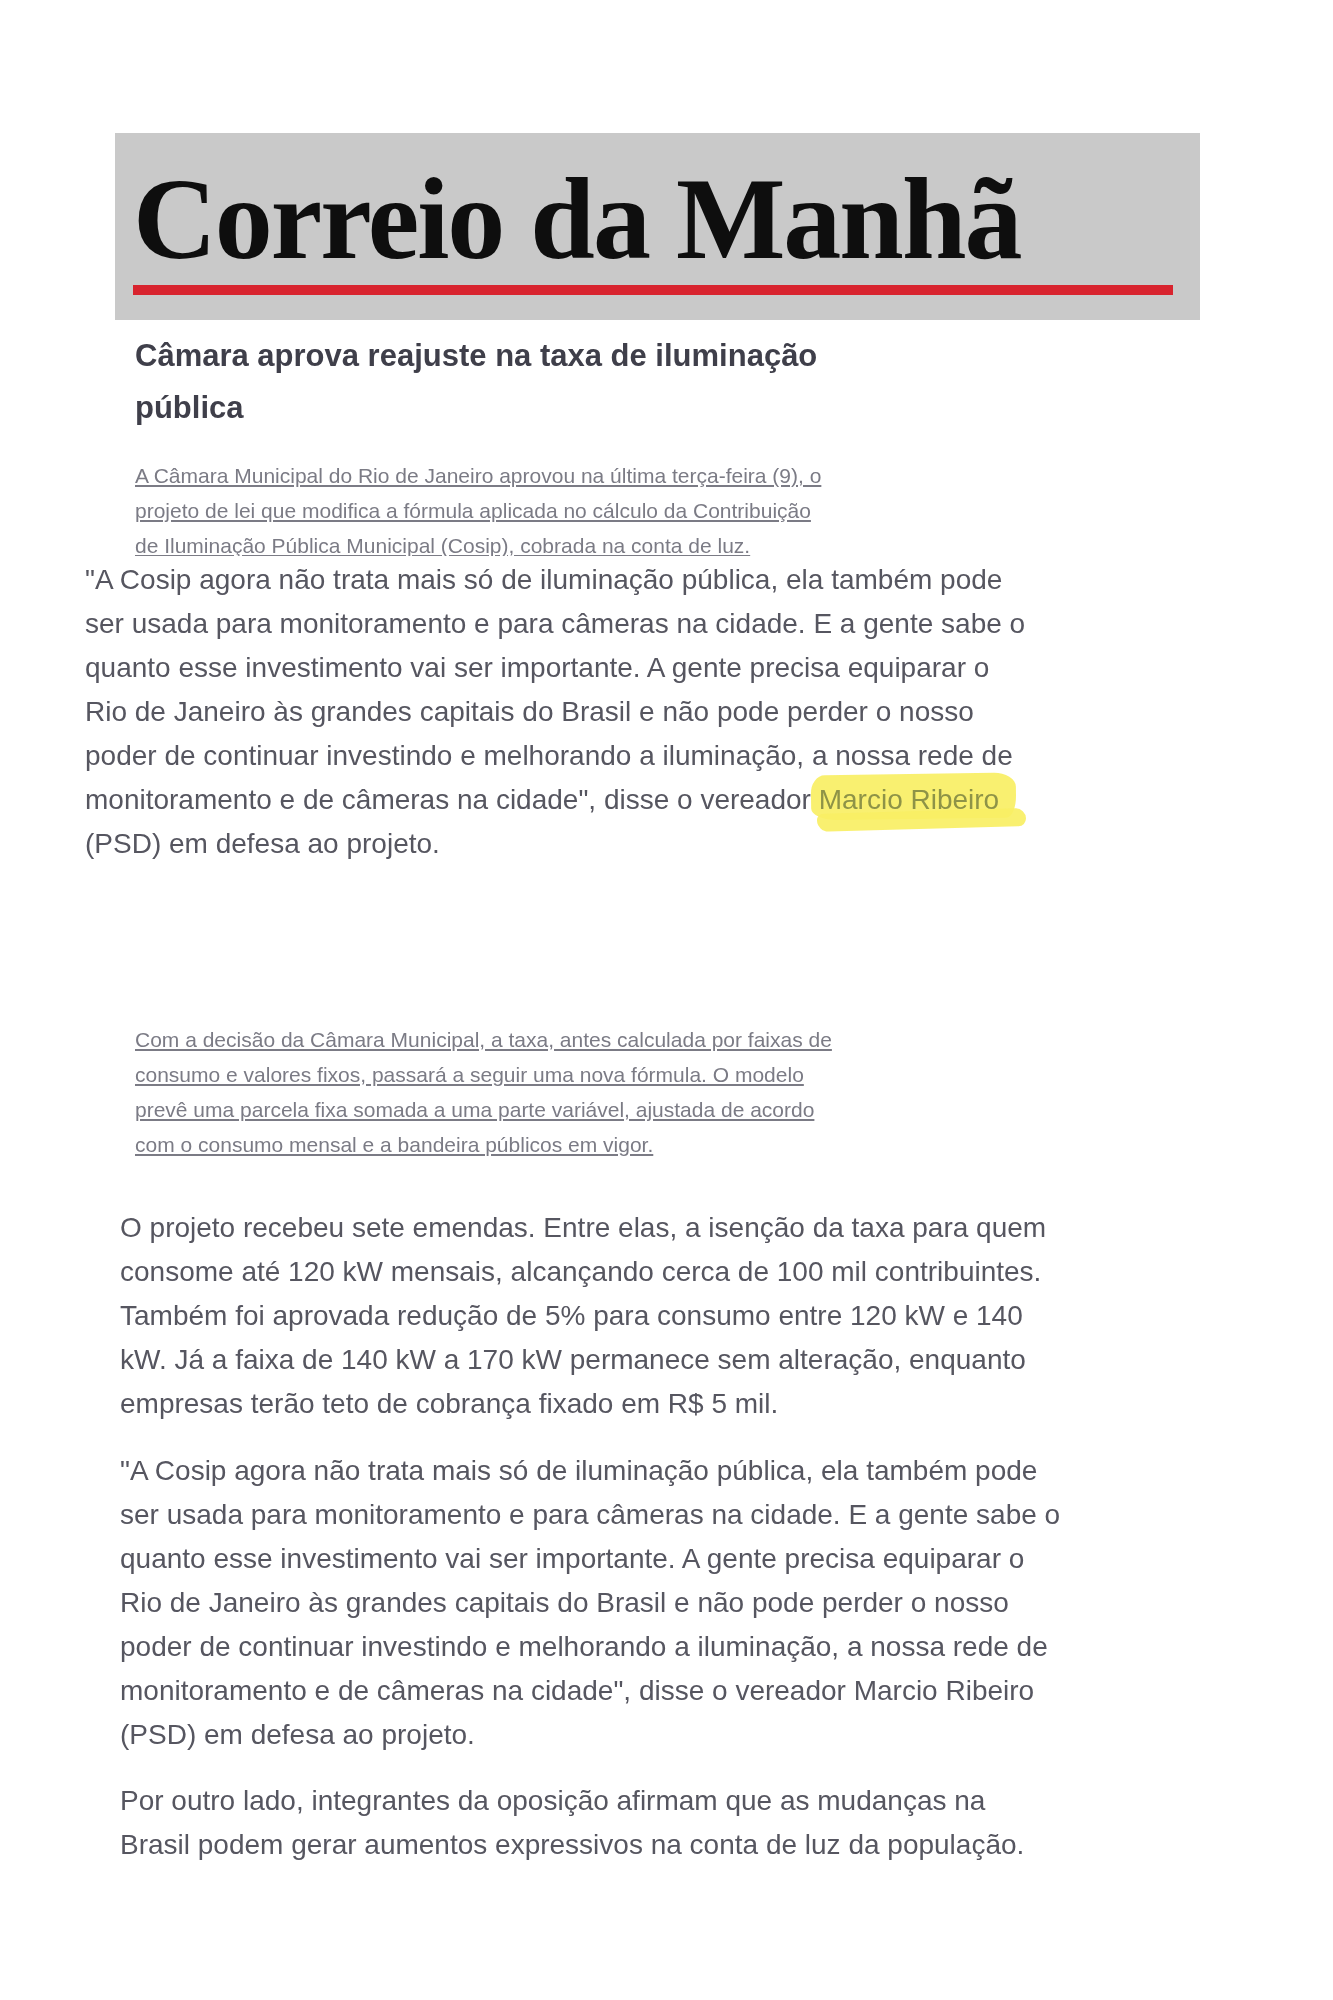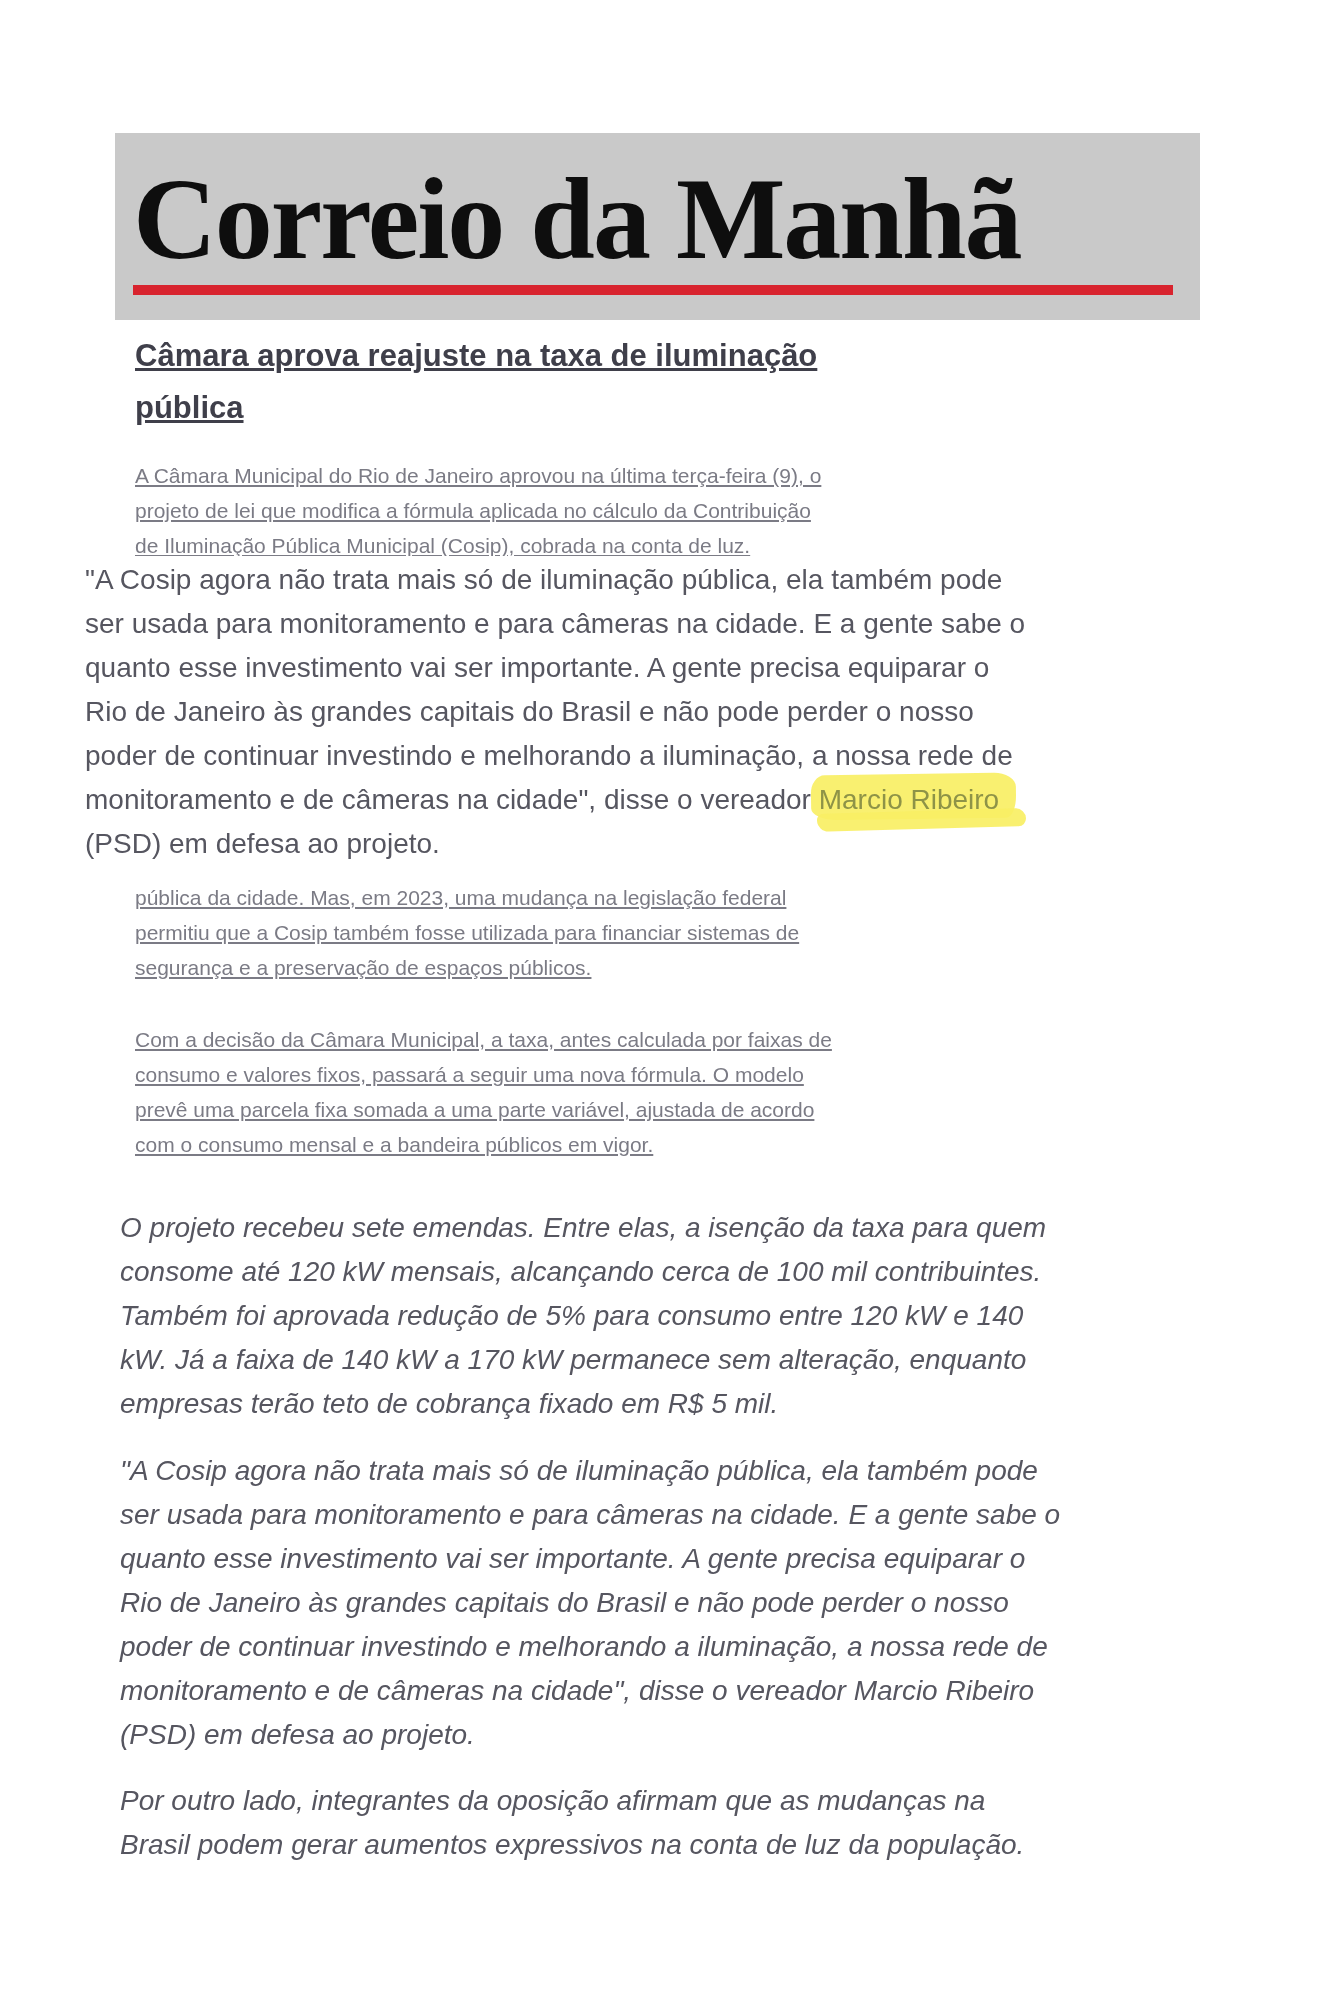--- a/index.html
+++ b/index.html
@@ -42,34 +42,32 @@
     width:1040px;height:10px;
     background:var(--rule-red);
   }
   
   .txt{position:absolute;margin:0;white-space:pre;}
   .headline{
     left:135px;top:330px;
     font-size:31px;font-weight:bold;
     line-height:52px;
     color:var(--headline-color);
-    text-decoration:underline;
   }
   .small{
     font-size:21px;line-height:35px;
     color:var(--body-small-color);
     text-decoration:underline;
   }
   .lead{left:135px;top:458px;}
   .p-history{left:135px;top:880px;}
   .p-formula{left:135px;top:1022px;}
   .big{
     font-size:28px;line-height:44px;
     color:var(--body-large-color);
-    font-style:italic;
   }
   .p-amendments{left:120px;top:1206px;}
   .p-quote{left:120px;top:1449px;}
   .p-opposition{left:120px;top:1779px;}
   
   .zoom-overlay{
     position:absolute;left:0;top:556px;
     width:1333px;height:334px;
     background:var(--page-bg);
     z-index:5;
@@ -110,23 +108,20 @@
     <div class="red-rule"></div>
   </header>
 
   <h1 class="txt headline">Câmara aprova reajuste na taxa de iluminação
 pública</h1>
 
   <p class="txt small lead">A Câmara Municipal do Rio de Janeiro aprovou na última terça-feira (9), o
 projeto de lei que modifica a fórmula aplicada no cálculo da Contribuição
 de Iluminação Pública Municipal (Cosip), cobrada na conta de luz.</p>
 
-  <p class="txt small p-history">pública da cidade. Mas, em 2023, uma mudança na legislação federal
-permitiu que a Cosip também fosse utilizada para financiar sistemas de
-segurança e a preservação de espaços públicos.</p>
 
   <p class="txt small p-formula">Com a decisão da Câmara Municipal, a taxa, antes calculada por faixas de
 consumo e valores fixos, passará a seguir uma nova fórmula. O modelo
 prevê uma parcela fixa somada a uma parte variável, ajustada de acordo
 com o consumo mensal e a bandeira públicos em vigor.</p>
 
   <section class="zoom-overlay">
     <p class="overlay-quote"><span>"A Cosip agora não trata mais só de iluminação pública, ela também pode
 ser usada para monitoramento e para câmeras na cidade. E a gente sabe o
 quanto esse investimento vai ser importante. A gente precisa equiparar o

